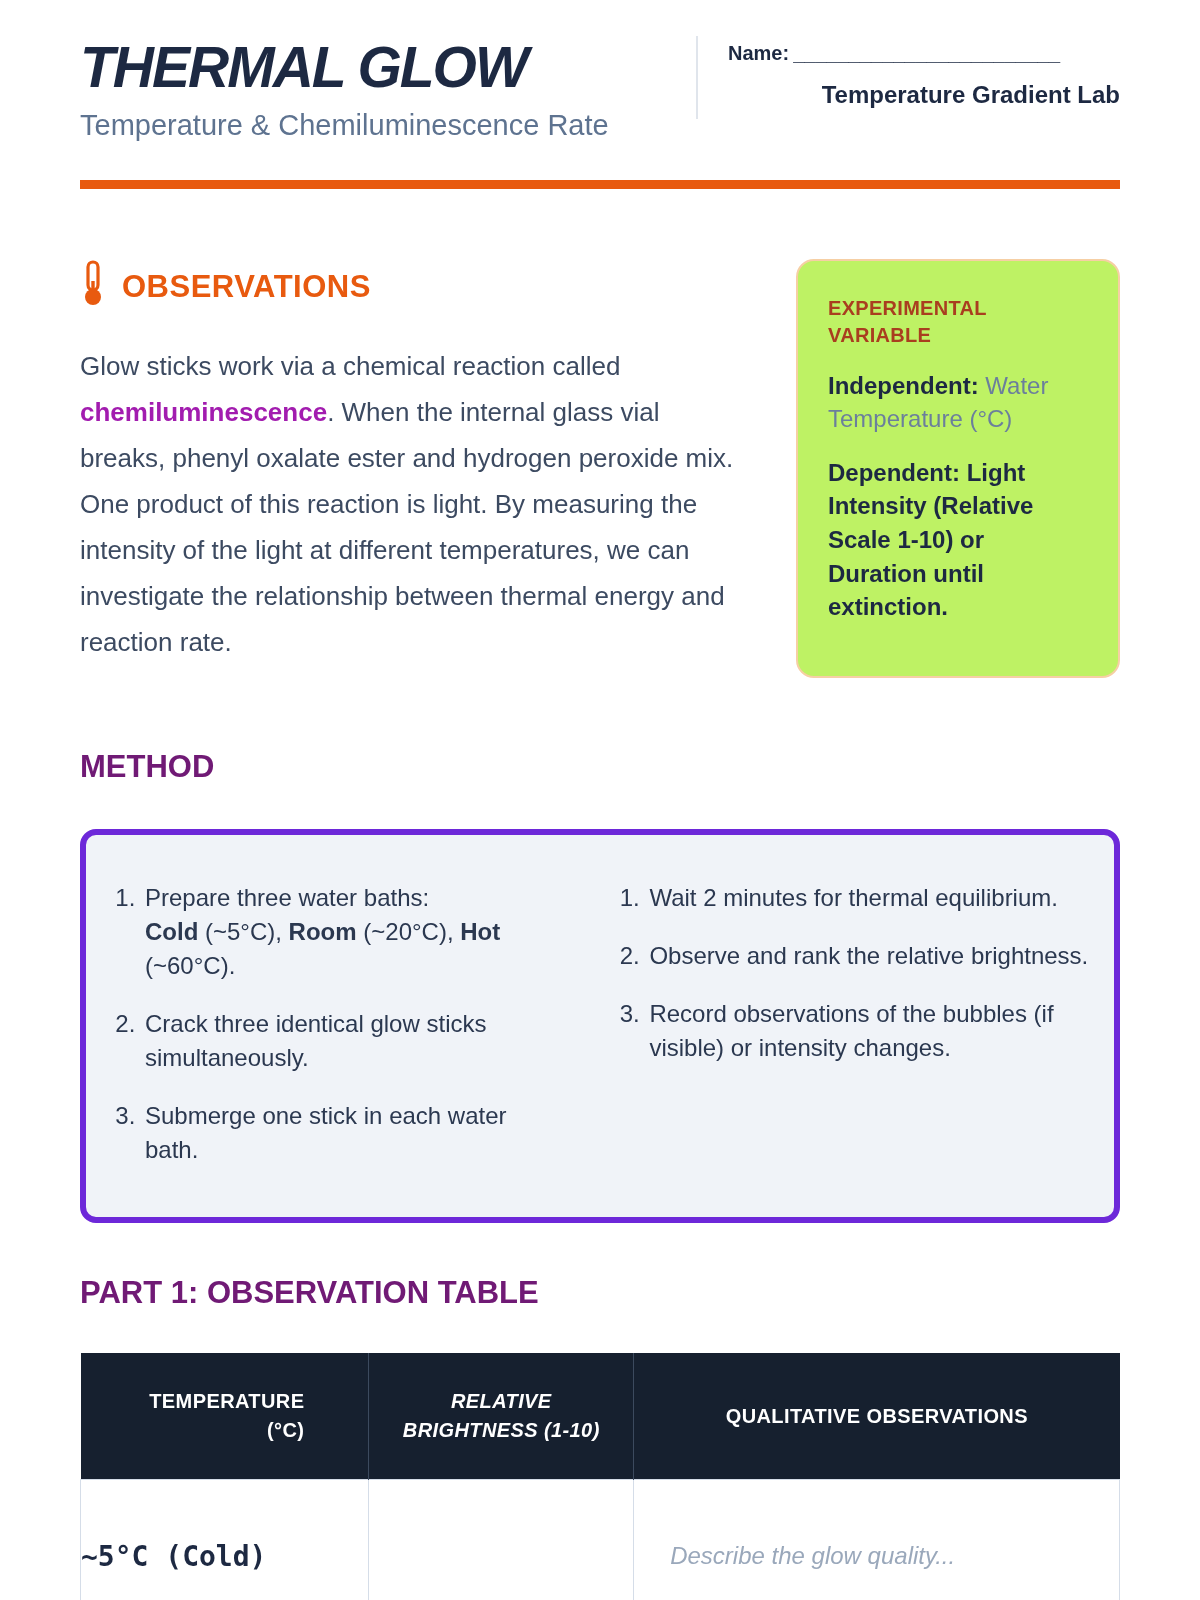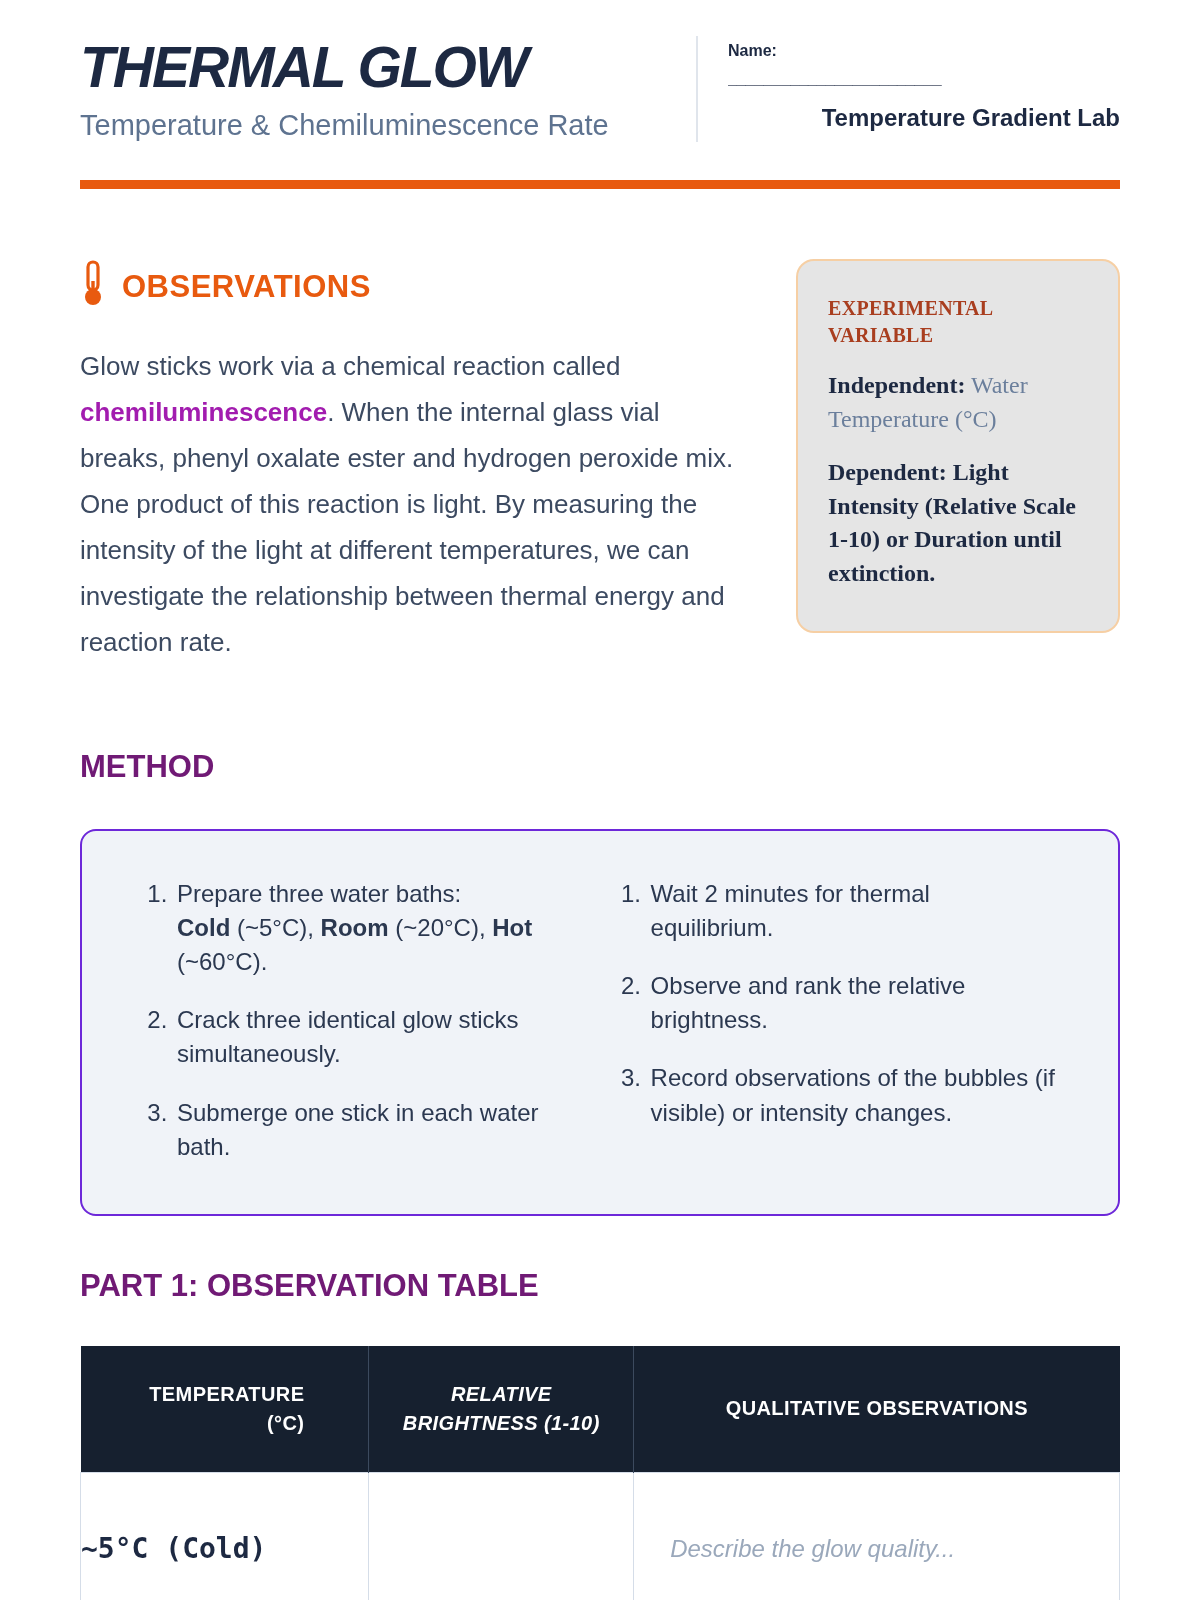--- a/index.html
+++ b/index.html
@@ -36,23 +36,22 @@
   }
   .name-block {
     box-sizing: border-box;
     width: 424px;
     border-left: 2px solid #e0e5ec;
     padding: 6px 0 10px 30px;
   }
   .name-row {
     display: flex;
     align-items: baseline;
-    gap: 10px;
-    font-size: 16px;
-    flex-direction: column;
+    gap: 4px;
+    font-size: 20px;
   }
   .name-label { font-weight: bold; }
   .name-blank {
     font-weight: bold;
     white-space: nowrap;
     overflow: hidden;
     flex: 1;
   }
   .caption {
     margin-top: 16px;
@@ -87,25 +86,24 @@
   .invest-body {
     margin-top: 28px;
     font-size: 26px;
     line-height: 1.77;
     color: #3c4a61;
   }
   .invest-body strong { color: #a21caf; }
 
   .variable-card {
     flex: 1;
-    background: #e5e5e5;
+    background: #bef264;
     border: 2px solid #f6cfa4;
     border-radius: 18px;
-    padding: 34px 30px 40px;
-    font-family: Liberation Serif, serif;
+    padding: 34px 30px 52px;
   }
   .card-title {
     font-size: 20px;
     font-weight: 800;
     letter-spacing: 0.3px;
     line-height: 1.35;
     color: #a93e1f;
   }
   .card-line {
     margin: 20px 0 0 0;
@@ -120,23 +118,23 @@
   .section-heading {
     margin: 0;
     font-size: 31px;
     font-weight: 800;
     color: #701a75;
   }
   .method { margin-top: 58px; }
   .method-box {
     margin-top: 44px;
     background: #f0f3f8;
-    border: 2px solid #6d28d9;
+    border: 6px solid #6d28d9;
     border-radius: 16px;
-    padding: 46px 60px 26px;
+    padding: 46px 24px 26px;
     display: grid;
     grid-template-columns: 1fr 1.08fr;
     column-gap: 64px;
   }
   .method-box ol {
     margin: 0;
     padding-left: 32px;
     font-size: 24px;
     line-height: 1.42;
     color: #2b3850;

